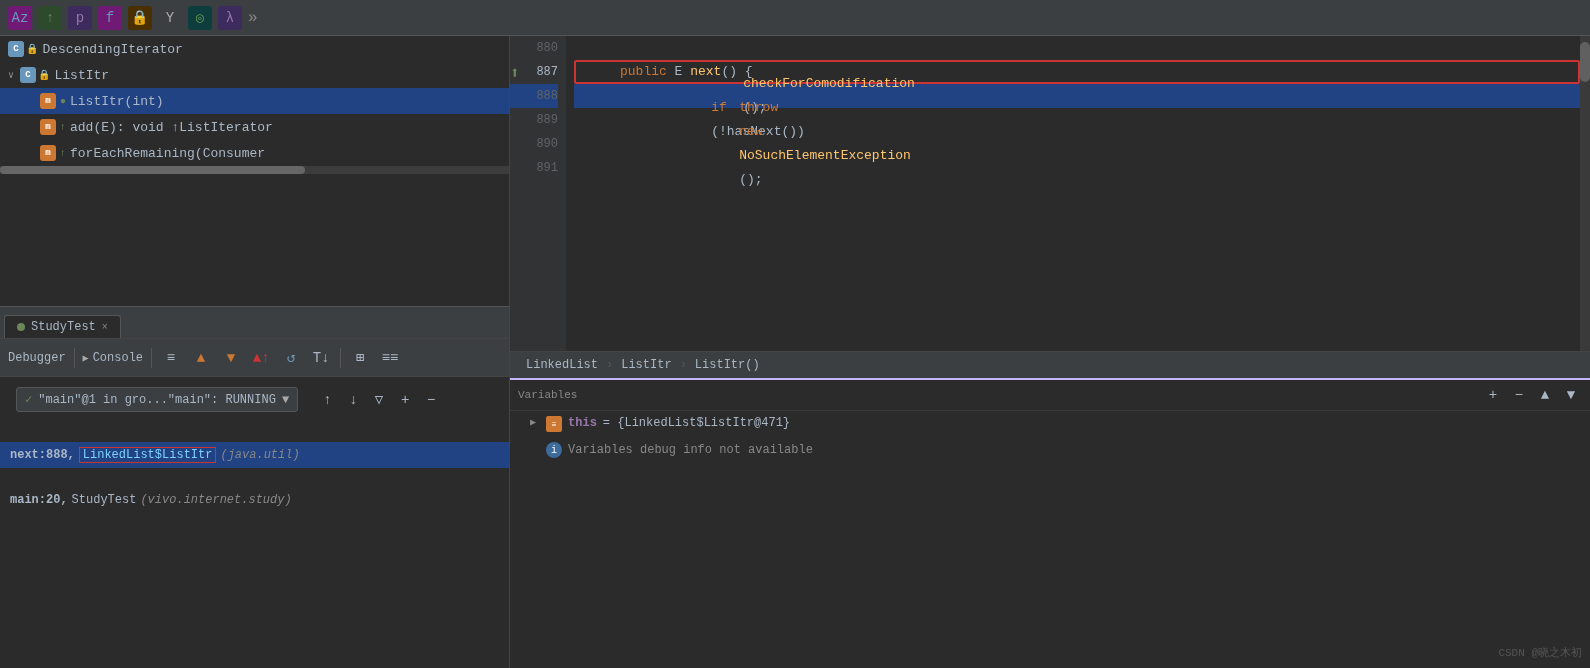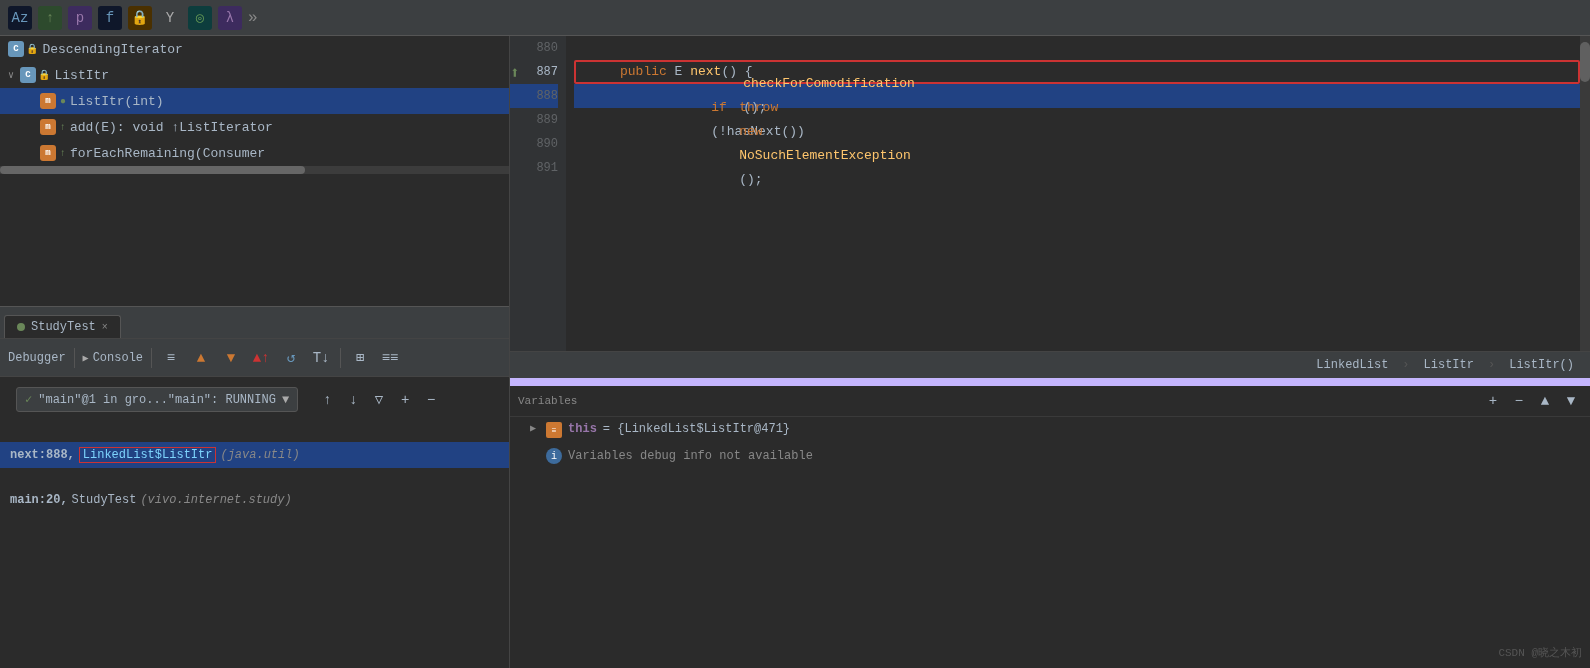--- a/index.html
+++ b/index.html
@@ -29,21 +29,21 @@
     .toolbar-icon {
       width: 24px;
       height: 24px;
       border-radius: 3px;
       display: flex;
       align-items: center;
       justify-content: center;
       font-size: 14px;
       cursor: pointer;
     }
-    .toolbar-icon.blue { background: #0f172a; color: #6897bb; }
+    .toolbar-icon.blue { background: #701a75; color: #6897bb; }
     .toolbar-icon.green { background: #2d4a2d; color: #6a8759; }
     .toolbar-icon.orange { background: #4a3000; color: #cc7832; }
     .toolbar-icon.purple { background: #3d2b5e; color: #9876aa; }
     .toolbar-icon.teal { background: #0d3d3d; color: #629755; }
     .toolbar-icon.gray { color: #aaa; }
     .toolbar-more { color: #888; font-size: 16px; cursor: pointer; }
 
     
     .main-area {
       display: flex;
@@ -291,23 +291,22 @@
 
     
     .breadcrumb {
       background: #3c3f41;
       padding: 6px 16px;
       border-top: 1px solid #444;
       color: #888;
       font-size: 12px;
       display: flex;
       align-items: center;
-      gap: 14px;
-      flex-shrink: 0;
-      justify-content: flex-end;
+      gap: 8px;
+      flex-shrink: 0;
     }
     .breadcrumb .sep { color: #555; }
     .breadcrumb .item { color: #a9b7c6; cursor: pointer; }
     .variables-header {
       padding: 4px 8px;
       color: #888;
       font-size: 11px;
       background: #2b2b2b;
       border-bottom: 1px solid #3a3a3a;
       display: flex;
@@ -369,21 +368,21 @@
       height: 40px;
       background: #606060;
       border-radius: 5px;
       margin-top: 60%;
     }
 
     
     .bottom-area {
       display: flex;
       flex: 0 0 290px;
-      border-top: 8px solid #c4b5fd;
+      border-top: 2px solid #c4b5fd;
       overflow: hidden;
     }
 
     .debug-toolbar-row {
       display: flex;
       align-items: center;
       gap: 8px;
       padding: 4px 8px;
       background: #3c3f41;
       border-bottom: 1px solid #444;

